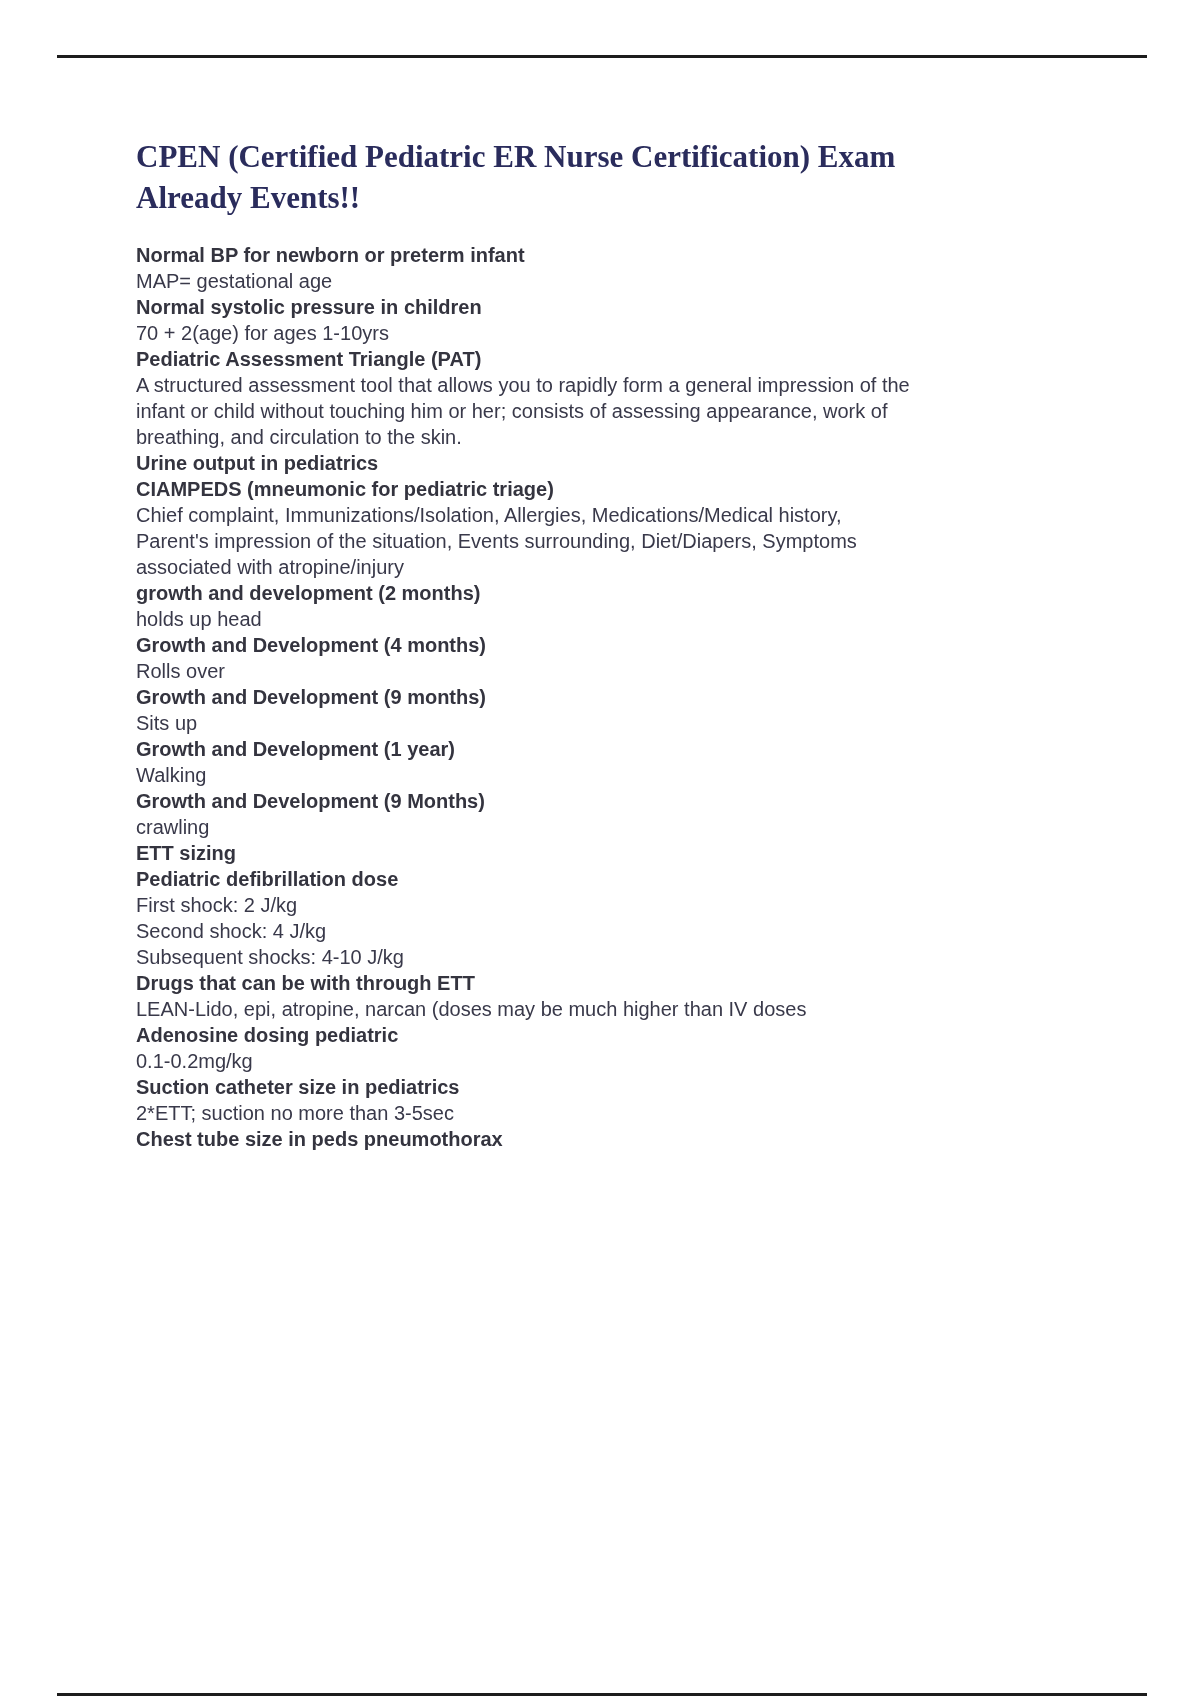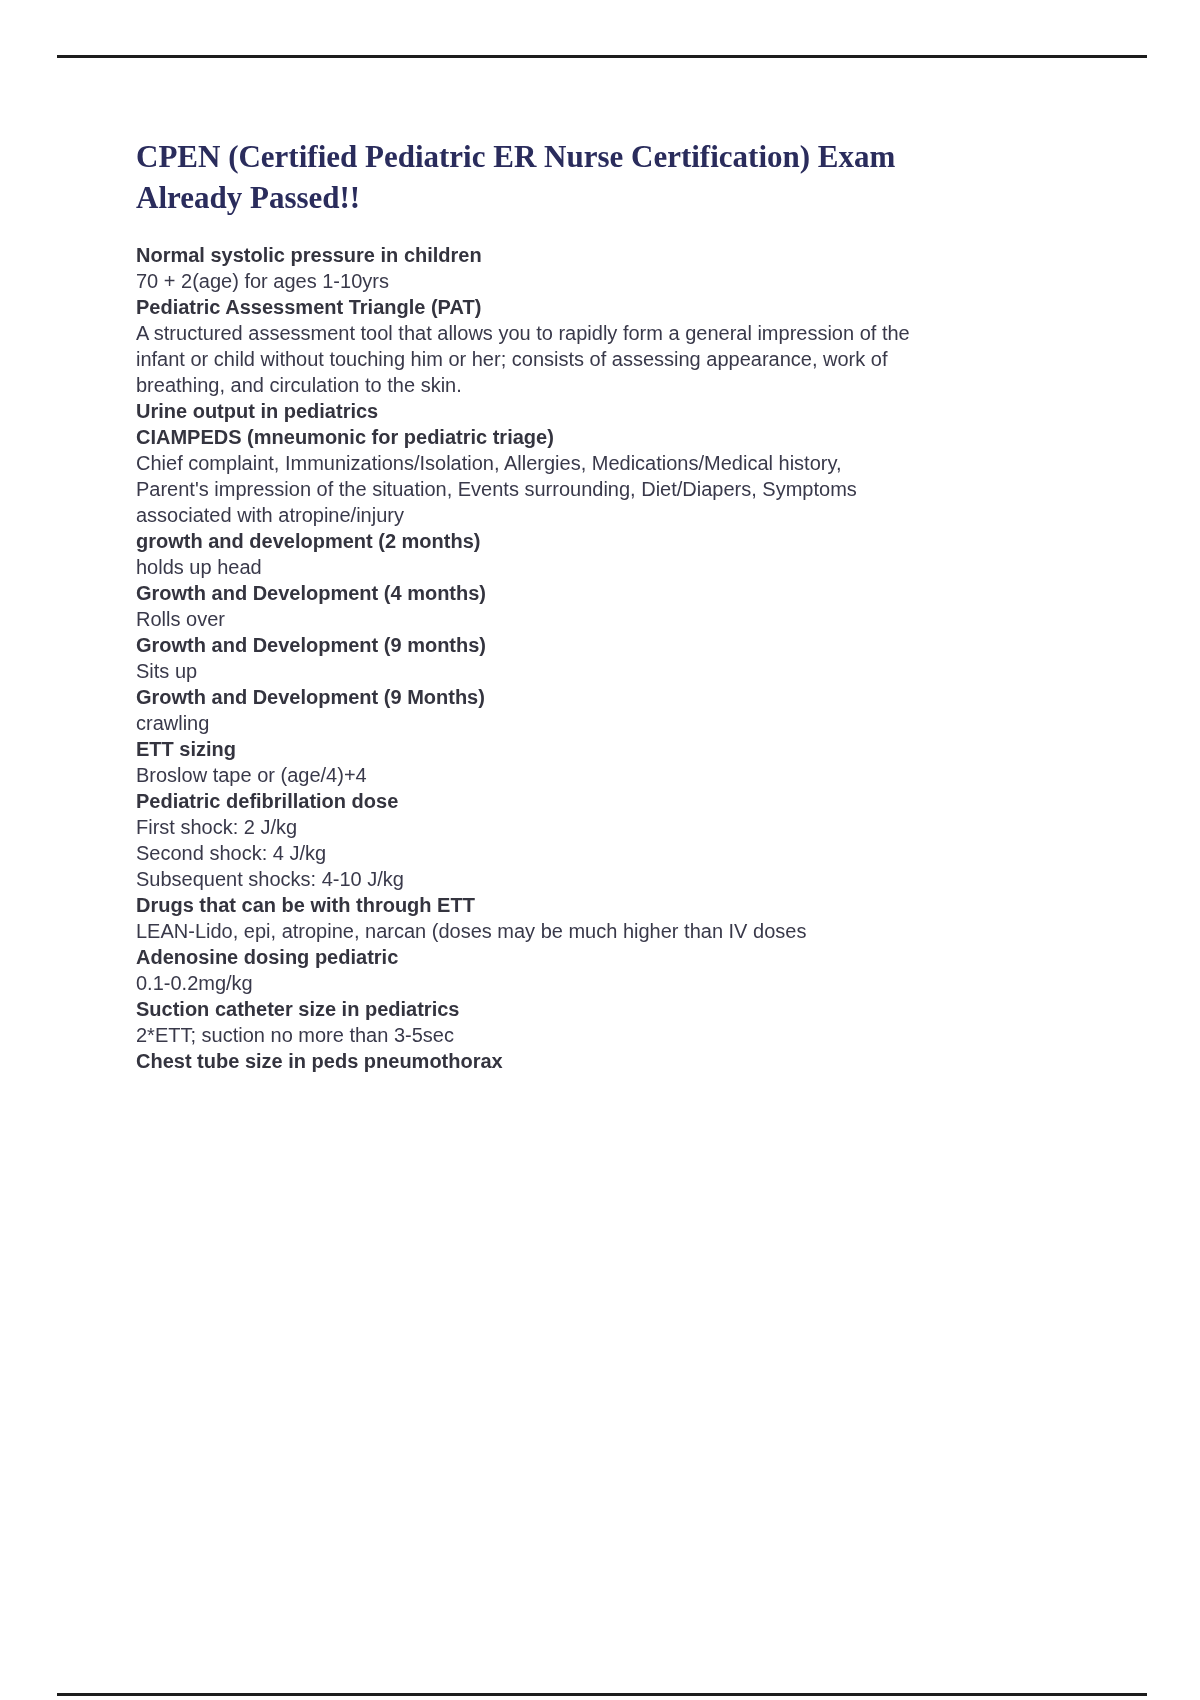--- a/index.html
+++ b/index.html
@@ -56,24 +56,28 @@
 </style>
 </head>
 <body>
 
 <div class="page">
   <div class="rule rule-top"></div>
 
   <div class="content">
     <h1 class="doc-title">
       <span class="title-line">CPEN (Certified Pediatric ER Nurse Certification) Exam</span>
-      <span class="title-line">Already Passed!!</span>
+      <span class="title-line">Already Events!!</span>
     </h1>
 
     <div class="qa-list" id="qa-list">
+  <div class="qa-item">
+    <div class="qa-question">Normal BP for newborn or preterm infant</div>
+    <div class="qa-answer">MAP= gestational age</div>
+  </div>
 
   <div class="qa-item">
     <div class="qa-question">Normal systolic pressure in children</div>
     <div class="qa-answer">70 + 2(age) for ages 1-10yrs</div>
   </div>
 
   <div class="qa-item">
     <div class="qa-question">Pediatric Assessment Triangle (PAT)</div>
     <div class="qa-answer">A structured assessment tool that allows you to rapidly form a general impression of the
 infant or child without touching him or her; consists of assessing appearance, work of
@@ -99,29 +103,32 @@
   <div class="qa-item">
     <div class="qa-question">Growth and Development (4 months)</div>
     <div class="qa-answer">Rolls over</div>
   </div>
 
   <div class="qa-item">
     <div class="qa-question">Growth and Development (9 months)</div>
     <div class="qa-answer">Sits up</div>
   </div>
 
+  <div class="qa-item">
+    <div class="qa-question">Growth and Development (1 year)</div>
+    <div class="qa-answer">Walking</div>
+  </div>
 
   <div class="qa-item">
     <div class="qa-question">Growth and Development (9 Months)</div>
     <div class="qa-answer">crawling</div>
   </div>
 
   <div class="qa-item">
     <div class="qa-question">ETT sizing</div>
-    <div class="qa-answer">Broslow tape or (age/4)+4</div>
   </div>
 
 
   <div class="qa-item">
     <div class="qa-question">Pediatric defibrillation dose</div>
     <div class="qa-answer">First shock: 2 J/kg
 Second shock: 4 J/kg
 Subsequent shocks: 4-10 J/kg</div>
   </div>
 

